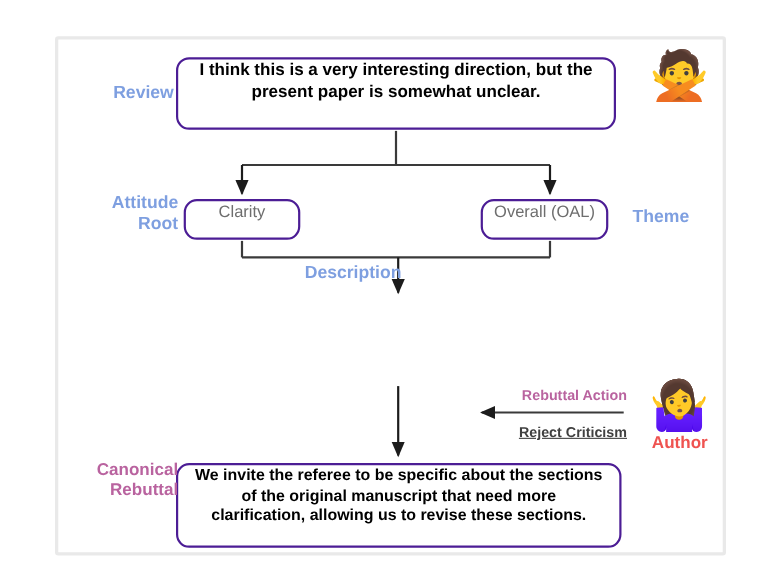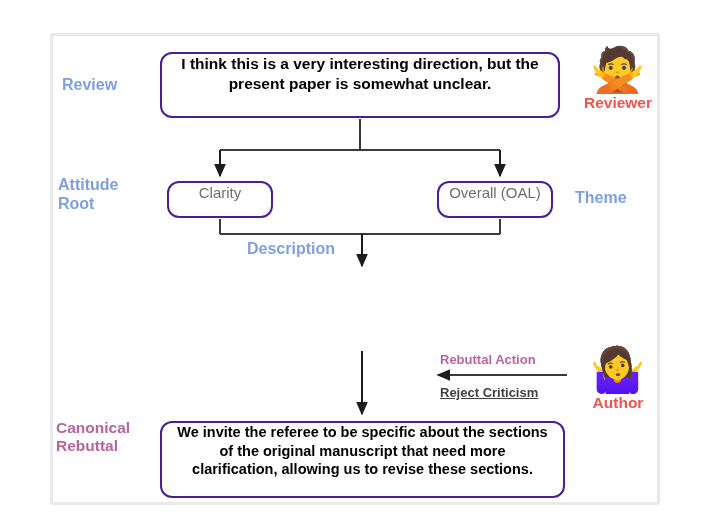--- a/index.html
+++ b/index.html
@@ -92,21 +92,21 @@
   #rebuttal-node {
     left: 160px;
     top: 421px;
     width: 405px;
     height: 77px;
     font-size: 14.5px;
     padding: 0 14px;
   }
   .side-label {
     position: absolute;
-    text-align: left;
+    text-align: right;
     font-weight: bold;
     line-height: 1.18;
   }
   .label-blue { color: #7e9fe0; }
   .label-pink { color: #b9639f; }
   .label-teal { color: #404040; text-decoration: underline; }
 
   #label-review {
     left: 62px;
     top: 76px;
@@ -242,21 +242,20 @@
     <span>Canonical</span><br>
     <span>Rebuttal</span>
   </div>
 
   <div class="side-label label-pink" id="label-rebuttal-action">Rebuttal Action</div>
 
   <div class="side-label label-teal" id="label-reject-criticism">Reject Criticism</div>
 
   <div class="actor" id="actor-reviewer">
     <span class="emoji">🙅</span>
-    <span class="actor-name">Reviewer</span>
   </div>
 
   <div class="actor" id="actor-author">
     <span class="emoji">🤷‍♀️</span>
     <span class="actor-name">Author</span>
   </div>
 
 </div>
 
 </body></html>

